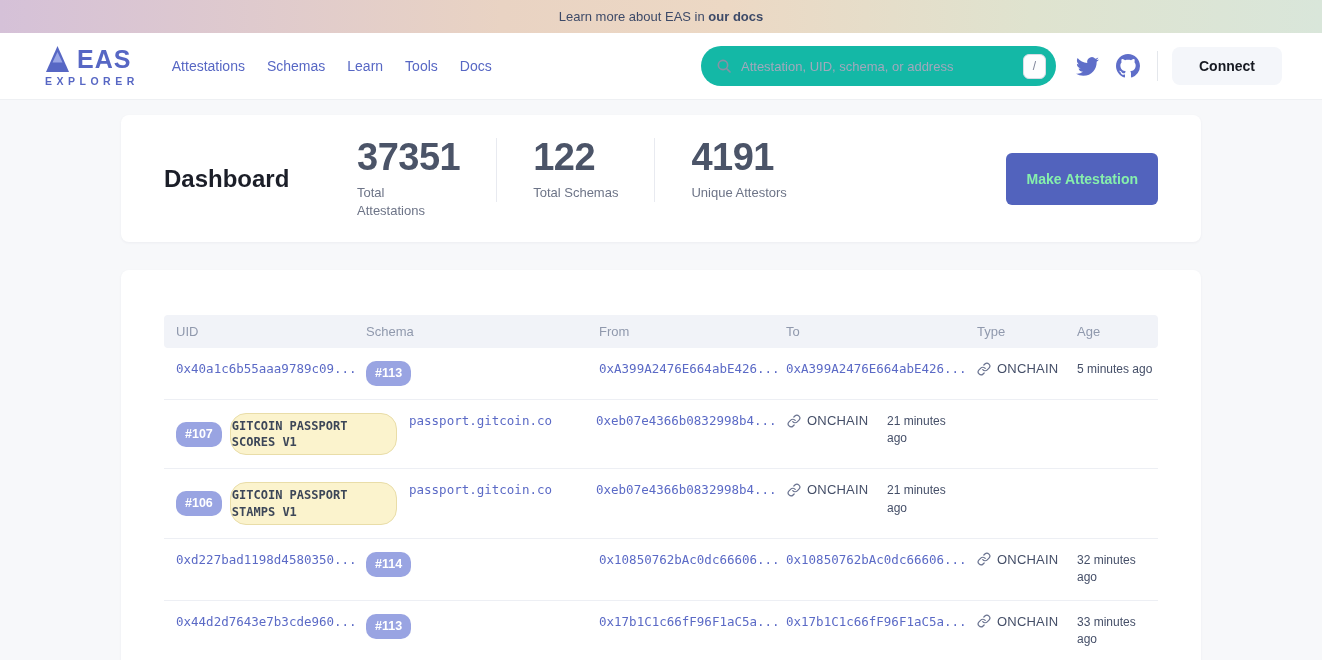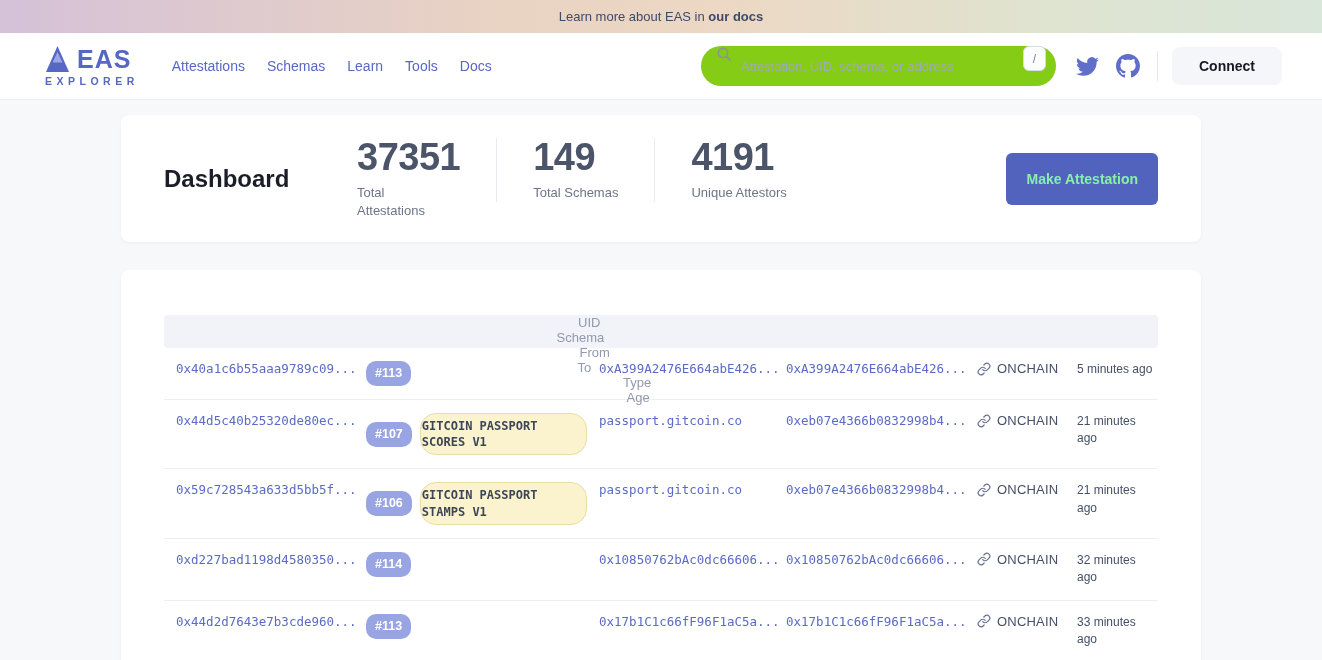--- a/index.html
+++ b/index.html
@@ -15,22 +15,22 @@
 
   
   .header { height:67px; background:#fff; border-bottom:1px solid #eef0f3;
     display:flex; align-items:center; padding:0 40px 0 45px; }
   .logo { display:flex; flex-direction:column; align-items:flex-start; cursor:pointer; }
   .logo-top { display:flex; align-items:center; gap:7px; }
   .logo-word { font-size:25px; font-weight:700; color:#5767c4; letter-spacing:1px; line-height:1; }
   .logo-sub { font-size:10.5px; color:#5767c4; letter-spacing:4.5px; margin-top:2px; font-weight:600; }
   .nav { display:flex; gap:22px; margin-left:33px; }
   .nav-item { font-size:14px; color:#5767c4; cursor:pointer; }
-  .search { margin-left:auto; width:355px; height:40px; background:#84cc16; border-radius:20px;
-    display:flex; padding:0 10px 0 15px; }
+  .search { margin-left:auto; width:355px; height:40px; background:#14b8a6; border-radius:20px;
+    display:flex; align-items:center; padding:0 10px 0 15px; }
   .search input { flex:1; border:none; outline:none; background:transparent; font-size:13px;
     color:#3d4a68; margin-left:9px; font-family:"Liberation Sans",sans-serif; }
   .search input::placeholder { color:#a2a8bc; }
   .slash-key { width:23px; height:25px; border:1px solid #d8dce5; border-radius:6px; background:#fcfdfe;
     display:flex; align-items:center; justify-content:center; font-size:12px; color:#7c8398; }
   .social { display:flex; align-items:center; gap:17px; margin-left:20px; }
   .social svg { cursor:pointer; }
   .hdr-divider { width:1px; height:30px; background:#e4e7ec; margin:0 14px 0 17px; }
   .connect-btn { width:110px; height:38px; background:#f4f6fa; border:none; border-radius:8px;
     font-size:14px; font-weight:700; color:#171a22; cursor:pointer; font-family:"Liberation Sans",sans-serif; }
@@ -49,21 +49,21 @@
   .stat + .stat { border-left:1px solid #e8eaf0; }
   .stat-value { font-size:38px; font-weight:700; color:#4b5468; line-height:1.05; letter-spacing:-.5px; }
   .stat-label { font-size:13px; color:#6d7487; margin-top:7px; line-height:1.35; }
   .stat:nth-child(1) .stat-label, .stat:nth-child(2) .stat-label { max-width:86px; }
   .make-btn { margin-left:auto; height:52px; padding:0 20px; background:#5263bd; color:#86efac;
     border:none; border-radius:6px; font-size:14px; font-weight:700; cursor:pointer;
     font-family:"Liberation Sans",sans-serif; }
 
   
   .table-card { margin-top:28px; padding:45px 43px 30px 43px; min-height:420px; }
-  .thead { display:flex; background:#f1f3f8; border-radius:4px; height:33px; align-items:center;flex-direction:column; }
+  .thead { display:flex; background:#f1f3f8; border-radius:4px; height:33px; align-items:center; }
   .th { font-size:13px; color:#9099ad; padding-left:12px; }
   .trow { display:flex; align-items:flex-start; border-bottom:1px solid #edeff4; cursor:pointer; }
   .td { padding:13px 0 13px 12px; display:flex; align-items:center; }
   .col-uid { width:190px; }  .col-schema { width:233px; gap:8px; }
   .col-from { width:187px; } .col-to { width:191px; }
   .col-type { width:100px; } .col-age { width:93px; }
   .mono { font-family:"DejaVu Sans Mono","Liberation Mono",monospace; font-size:12.5px; color:#5b6ac6;
     white-space:nowrap; }
   .pill { background:#99a4e2; color:#fff; font-size:12.5px; font-weight:700; border-radius:10px;
     padding:5px 9px; line-height:1.2; flex:none; }
@@ -134,21 +134,21 @@
   <div class="card dash-card">
     <div class="dash-title-block">
       <div class="dash-title">Dashboard</div>
     </div>
     <div class="stats">
       <div class="stat">
         <div class="stat-value">37351</div>
         <div class="stat-label">Total Attestations</div>
       </div>
       <div class="stat">
-        <div class="stat-value">149</div>
+        <div class="stat-value">122</div>
         <div class="stat-label">Total Schemas</div>
       </div>
       <div class="stat">
         <div class="stat-value">4191</div>
         <div class="stat-label">Unique Attestors</div>
       </div>
     </div>
     <button class="make-btn">Make Attestation</button>
   </div>
 
@@ -184,23 +184,20 @@
                 </svg>
               </span>
               <span>ONCHAIN</span>
             </span>
           </div>
           <div class="td col-age">
             <span class="age-text">5 minutes ago</span>
           </div>
         </div>
         <div class="trow">
-          <div class="td col-uid">
-            <span class="mono">0x44d5c40b25320de80ec...</span>
-          </div>
           <div class="td col-schema">
             <span class="pill">#107</span>
             <span class="sname">GITCOIN PASSPORT SCORES V1</span>
           </div>
           <div class="td col-from">
             <span class="mono">passport.gitcoin.co</span>
           </div>
           <div class="td col-to">
             <span class="mono">0xeb07e4366b0832998b4...</span>
           </div>
@@ -213,23 +210,20 @@
                 </svg>
               </span>
               <span>ONCHAIN</span>
             </span>
           </div>
           <div class="td col-age">
             <span class="age-text">21 minutes ago</span>
           </div>
         </div>
         <div class="trow">
-          <div class="td col-uid">
-            <span class="mono">0x59c728543a633d5bb5f...</span>
-          </div>
           <div class="td col-schema">
             <span class="pill">#106</span>
             <span class="sname">GITCOIN PASSPORT STAMPS V1</span>
           </div>
           <div class="td col-from">
             <span class="mono">passport.gitcoin.co</span>
           </div>
           <div class="td col-to">
             <span class="mono">0xeb07e4366b0832998b4...</span>
           </div>

